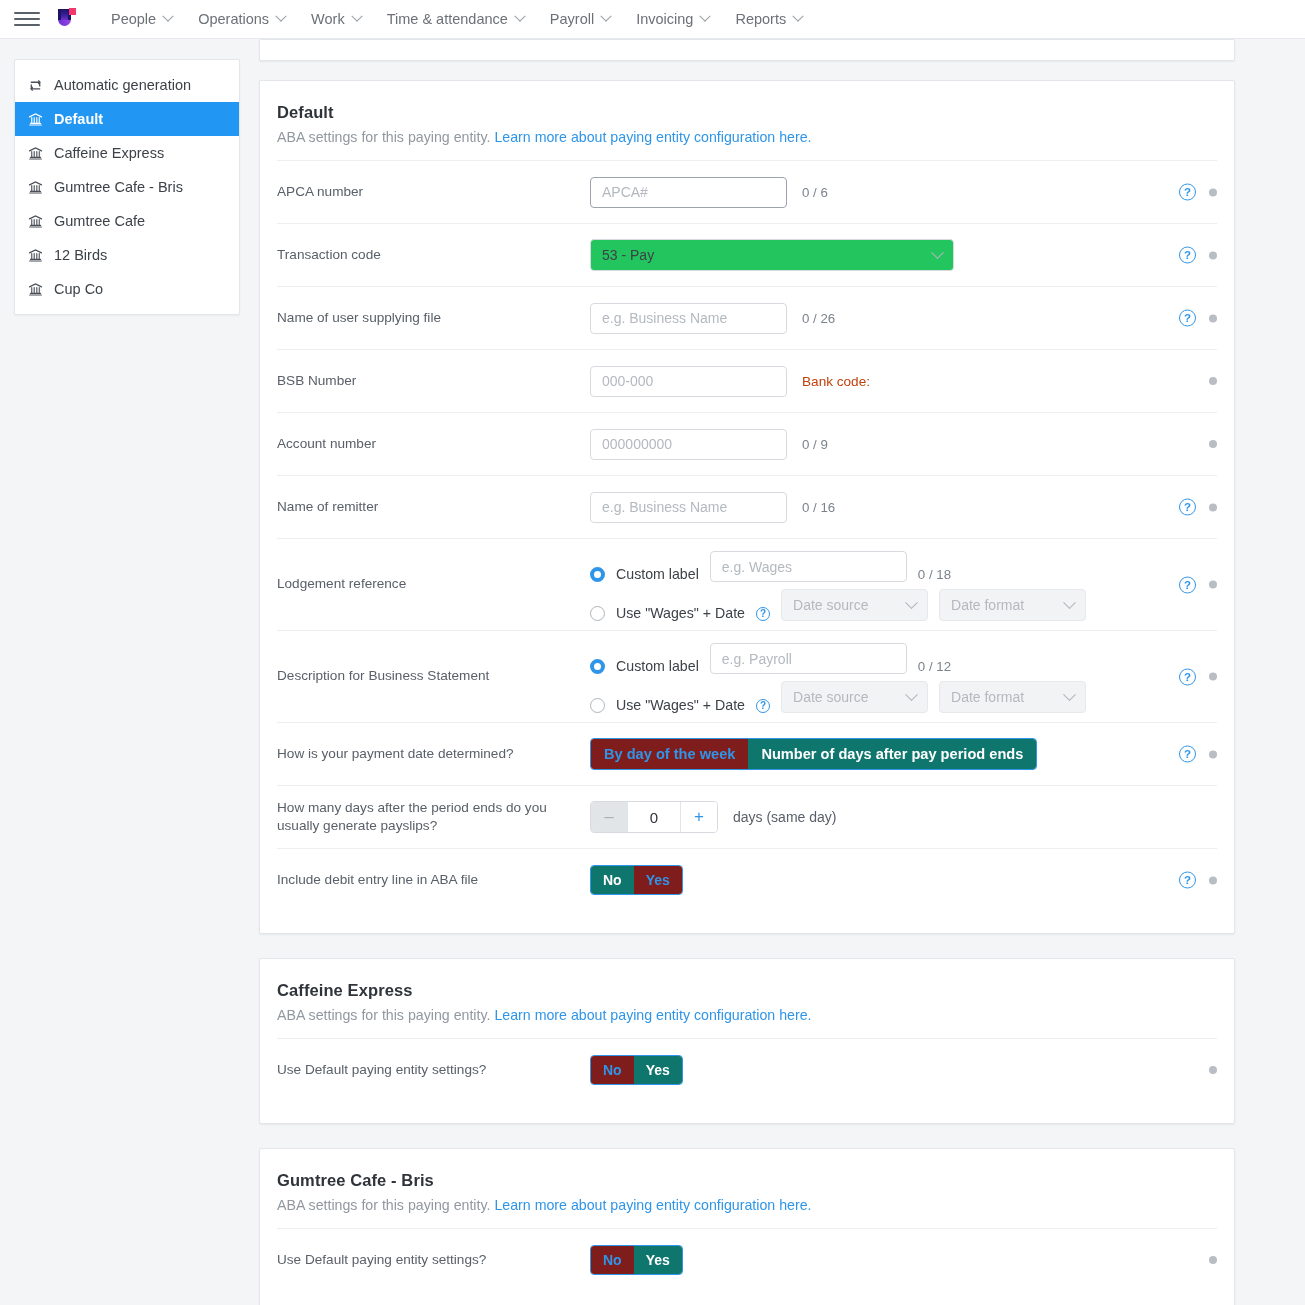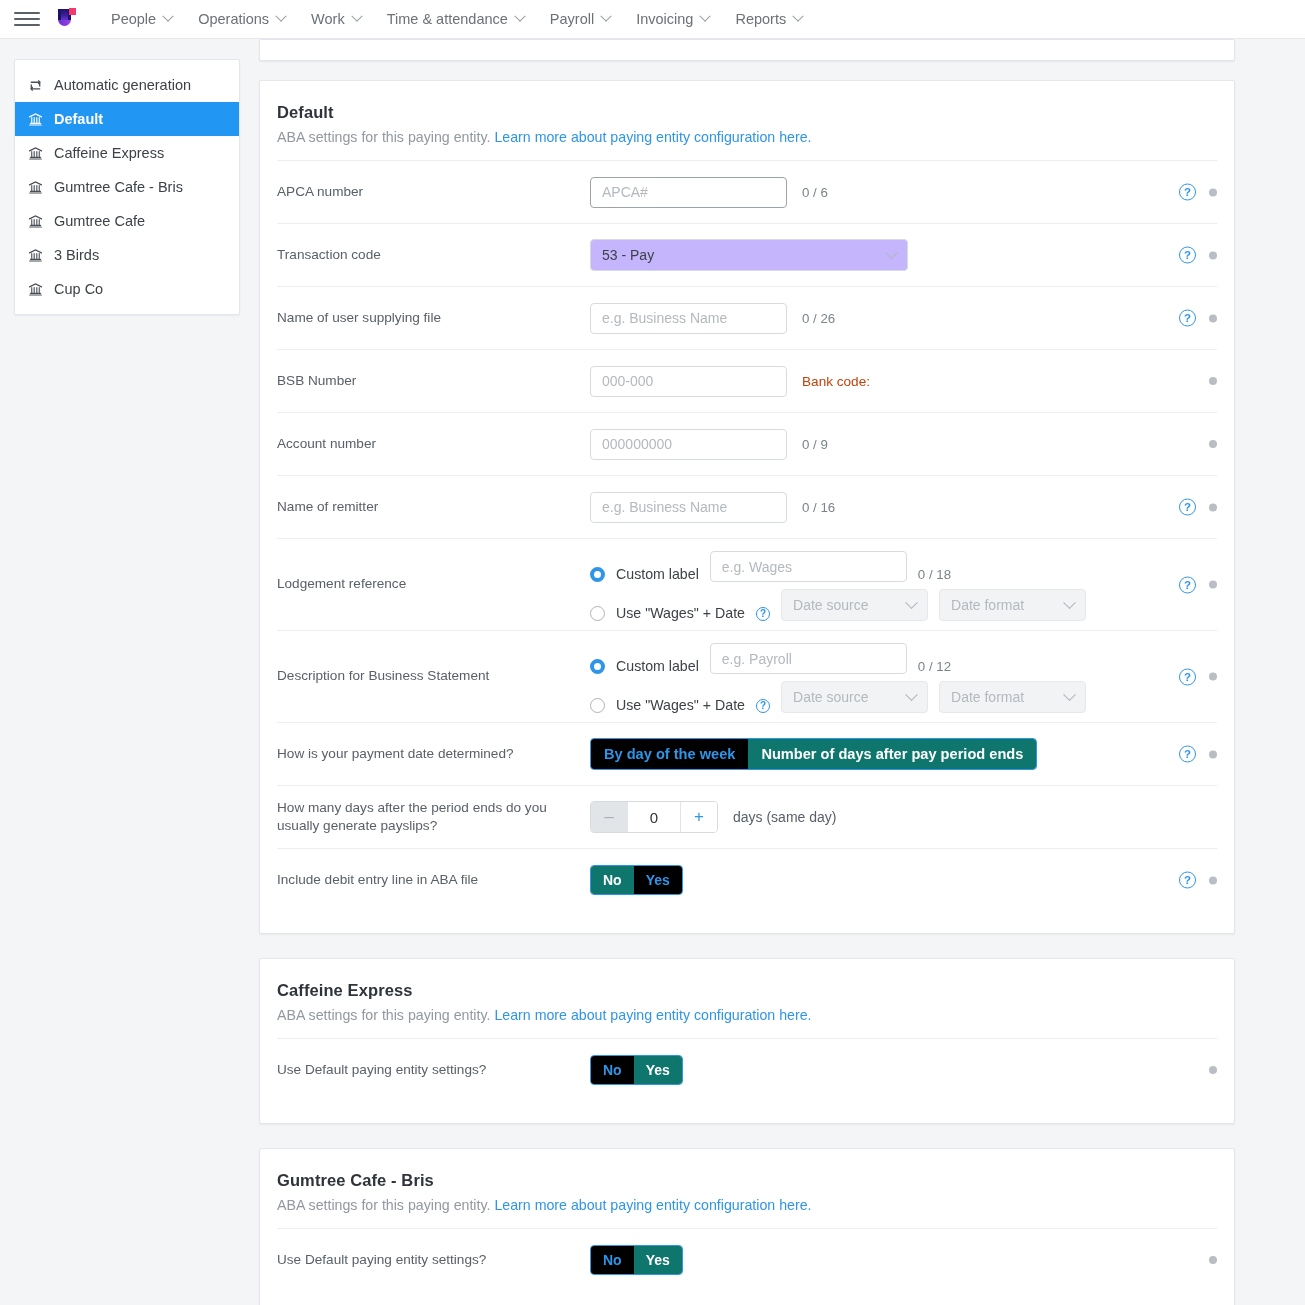--- a/index.html
+++ b/index.html
@@ -97,37 +97,37 @@
     background:#fff; padding:0 11px; font-size:14px; color:#3d4248;
     font-family:"Liberation Sans",sans-serif; outline:none;
   }
   .inp::placeholder{ color:#b4b9bf; }
   .inp.w197{ width:197px; }
   .inp.focus{ border-color:#9ba3ab; }
   .counter{ font-size:13.3px; color:#7c838b; white-space:nowrap; }
   .bankcode{ font-size:13.6px; color:#c2410c; }
 
   .sel{
-    height:32px; width:318px; border:1px solid #d7dbe0; border-radius:4px; background:#c4b5fd;
+    height:32px; width:364px; border:1px solid #d7dbe0; border-radius:4px; background:#22c55e;
     display:flex; align-items:center; padding:0 11px; font-size:14px; color:#3d4248;
     justify-content:space-between; cursor:pointer;
   }
   .sel .chev{ width:9px; height:9px; border-right:1.4px solid #b0b6bc; border-bottom:1.4px solid #b0b6bc;
     transform:rotate(45deg) translate(-2px,-2px); }
   .sel.dis{ background:#f2f3f5; border-color:#e6e8eb; color:#b4b9bf; width:147px; cursor:default; }
 
   .radiorow{ display:flex; align-items:flex-end; gap:11px; min-height:34px; }
   .radio{ width:15px; height:15px; border-radius:50%; border:1.6px solid #aeb4ba; background:#fff; flex:none; }
   .radio.on{ border:4.5px solid #2f95e8; }
   .radio-lbl{ font-size:14.2px; color:#3d4248; white-space:nowrap; }
   .stack{ display:flex; flex-direction:column; gap:5px; }
 
   .segs{ display:inline-flex; border:1px solid #2f95e8; border-radius:4px; overflow:hidden; }
   .seg{ padding:0 12px; height:28px; line-height:28px; font-size:14px; color:#2f95e8;
-    background:#000000; cursor:pointer; font-weight:700; white-space:nowrap; }
+    background:#7f1d1d; cursor:pointer; font-weight:700; white-space:nowrap; }
   .seg.on{ background:#0f766e; color:#fff;text-align:center; }
   .segs.big .seg{ height:30px; line-height:30px; font-size:14.6px; padding:0 13px; }
 
   .stepper{ display:inline-flex; border:1px solid #d7dbe0; border-radius:4px; overflow:hidden; height:32px; }
   .stepper .btn{ width:36px; display:flex; align-items:center; justify-content:center;
     font-size:17px; cursor:pointer; background:#fff; color:#2f95e8; }
   .stepper .btn.dis{ background:#e2e5e8; color:#a9aeb4; cursor:default; }
   .stepper .val{ width:54px; display:flex; align-items:center; justify-content:center;
     font-size:15px; color:#2f343a; border-left:1px solid #e1e4e8; border-right:1px solid #e1e4e8; }
   .suffix{ font-size:14px; color:#5a6069; }
@@ -258,21 +258,21 @@
         <svg width="15" height="15" viewBox="0 0 16 16" fill="none" stroke="#4a4f57" stroke-width="1.2" stroke-linecap="round">
           <path d="M1.6 5.2L8 2l6.4 3.2"></path>
             <path d="M1.8 13.9h12.4"></path>
             <path d="M2.6 12.1h10.8"></path>
           <path d="M4 6v6"></path>
             <path d="M6.6 6v6"></path>
             <path d="M9.4 6v6"></path>
             <path d="M12 6v6"></path>
         </svg>
       </span>
-      <span>3 Birds</span>
+      <span>12 Birds</span>
     </div>
 
     <div class="side-item">
       <span class="side-ico">
         <svg width="15" height="15" viewBox="0 0 16 16" fill="none" stroke="#4a4f57" stroke-width="1.2" stroke-linecap="round">
           <path d="M1.6 5.2L8 2l6.4 3.2"></path>
             <path d="M1.8 13.9h12.4"></path>
             <path d="M2.6 12.1h10.8"></path>
           <path d="M4 6v6"></path>
             <path d="M6.6 6v6"></path>

